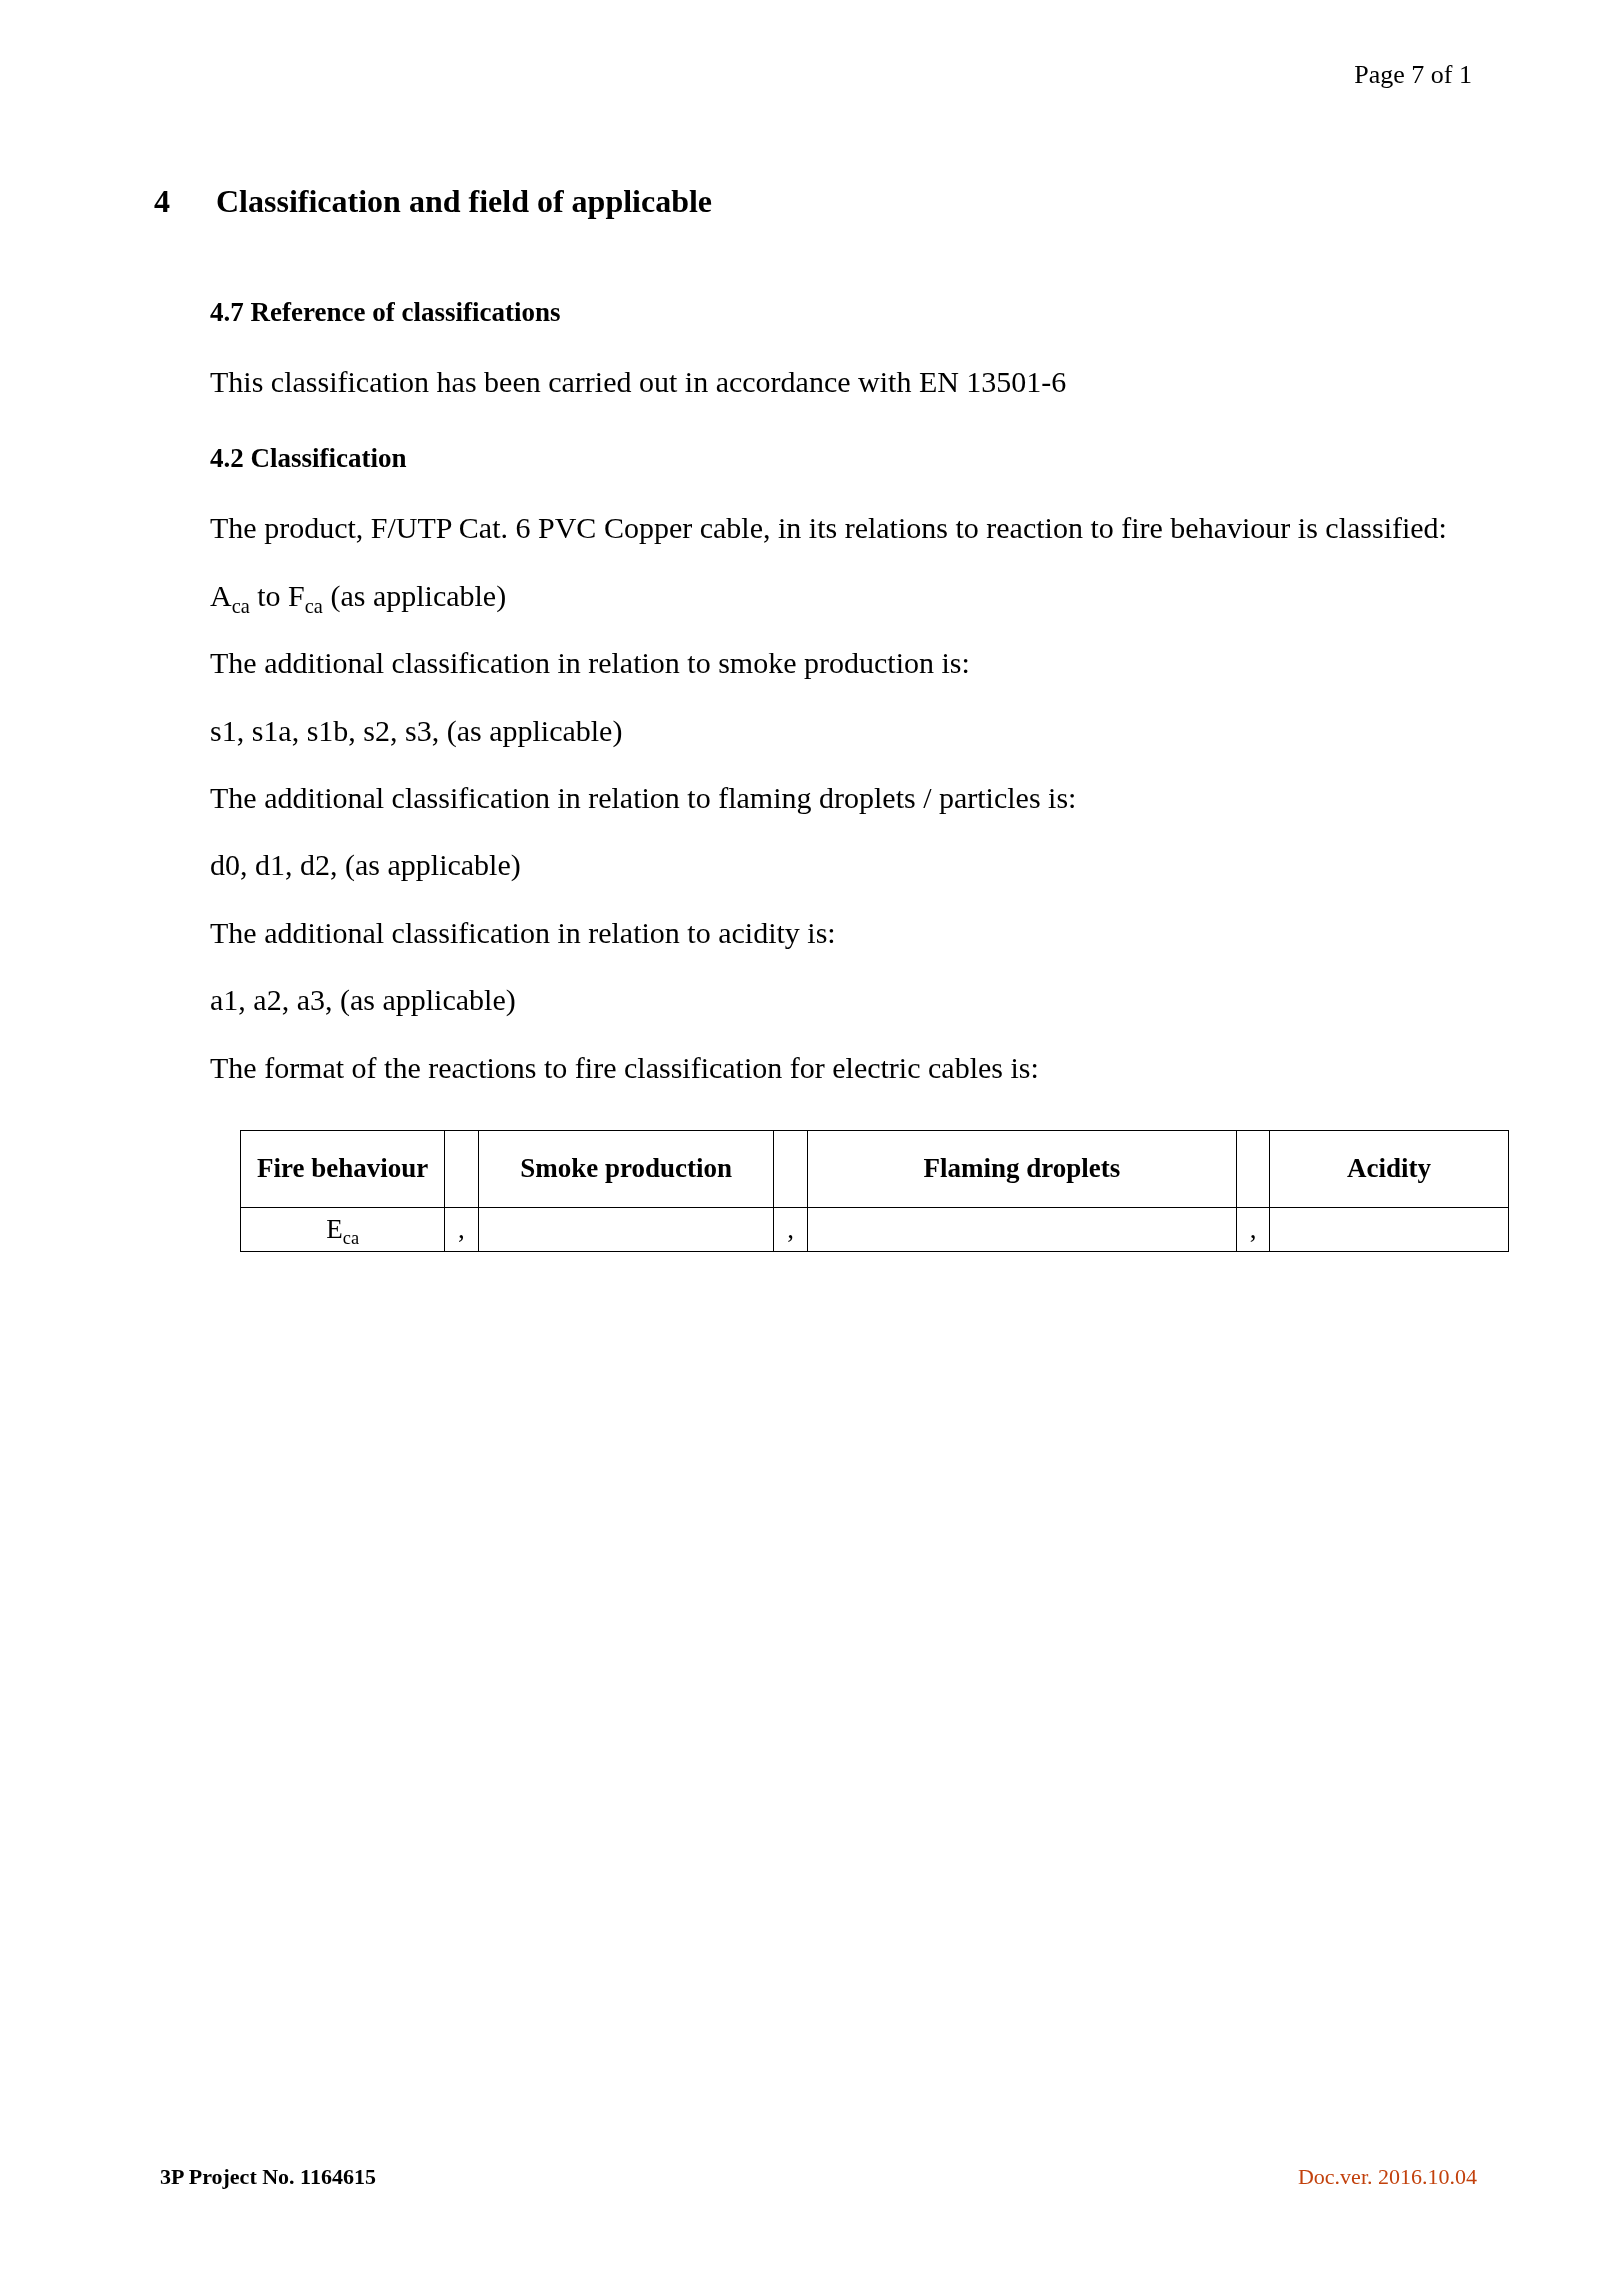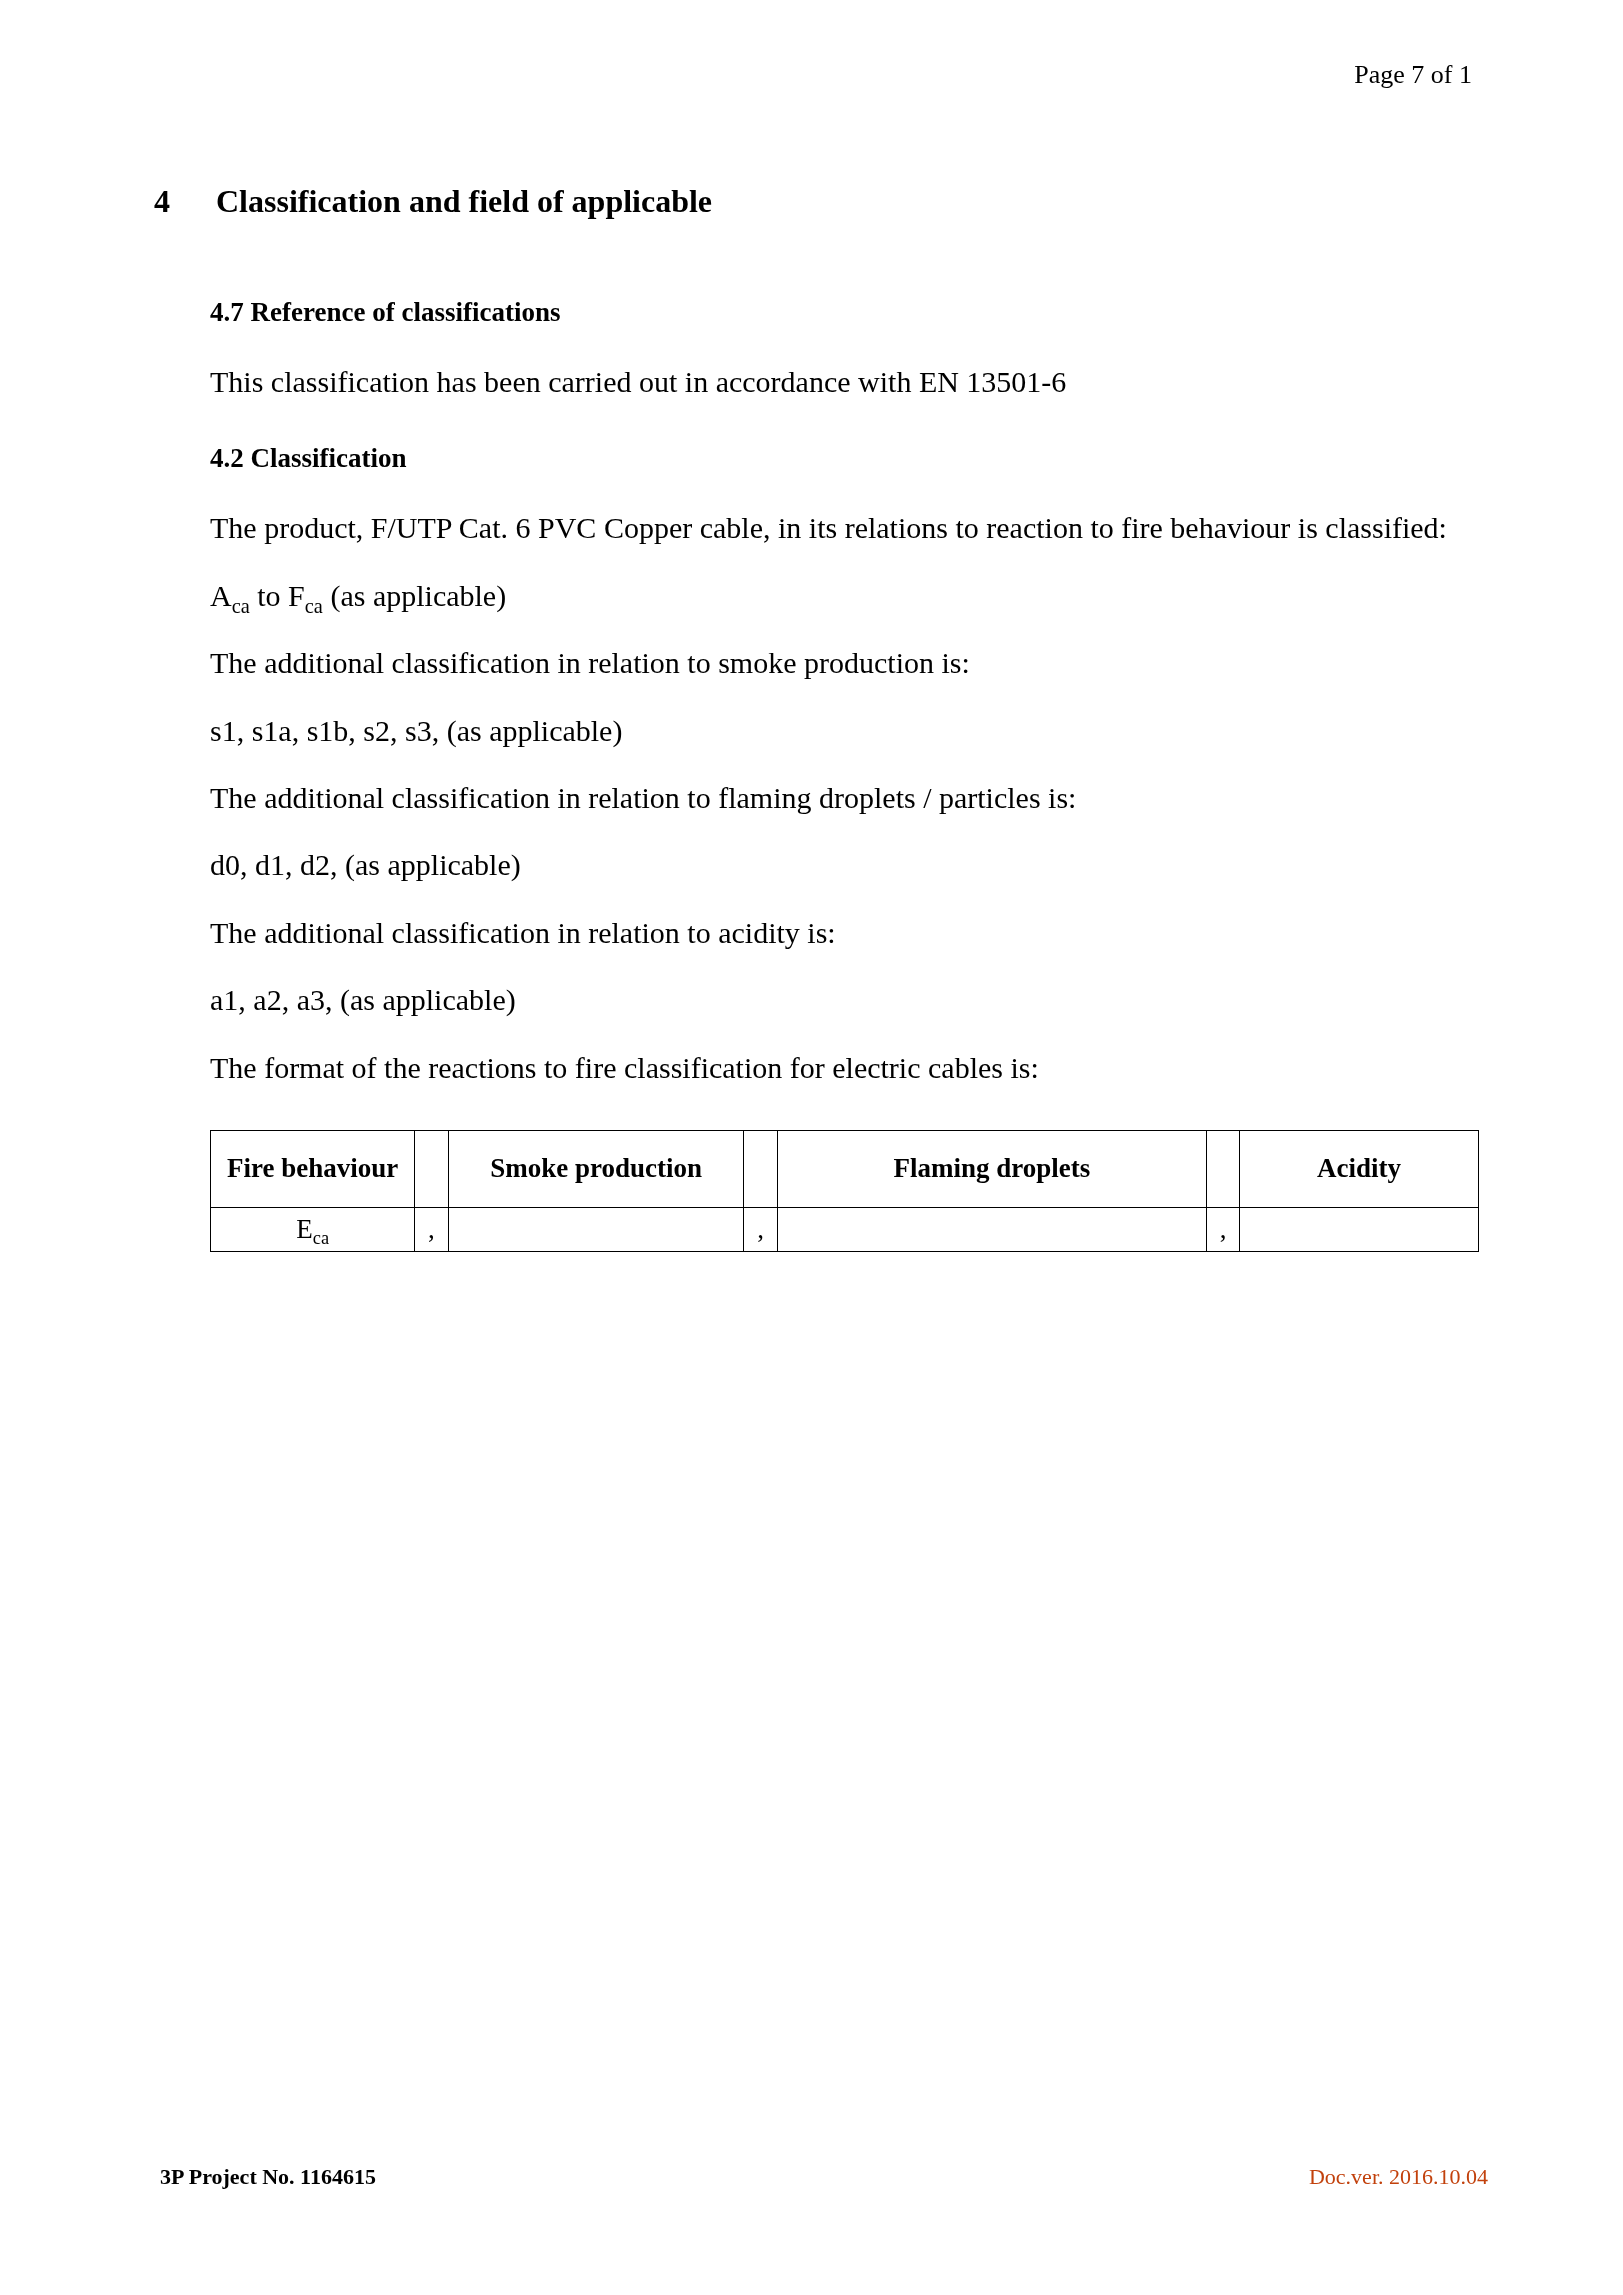--- a/index.html
+++ b/index.html
@@ -70,20 +70,21 @@
   sub {
     font-size: 0.68em;
     vertical-align: sub;
     line-height: 0;
   }
   table.cls-table {
     border-collapse: collapse;
     width: 1269px;
     margin-top: 42px;
     table-layout: fixed;
+    margin-left: 30px;
   }
   table.cls-table td, table.cls-table th {
     border: 1.3px solid #000000;
     font-size: 27px;
     padding: 2.6px 3.9px;
     text-align: center;
     vertical-align: middle;
   }
   table.cls-table th {
     font-weight: bold;
@@ -100,21 +101,21 @@
   .col-drop   { width: 399px; }
   .col-acid   { width: 222px; }
   .comma-cell {
     text-align: left;
     padding-left: 5.2px;
     font-size: 27px;
   }
   .footer {
     position: absolute;
     left: 160px;
-    right: 135px;
+    right: 146px;
     bottom: 105px;
     display: flex;
     justify-content: space-between;
     align-items: flex-end;
   }
   .footer-left {
     font-size: 22px;
     font-weight: bold;
   }
   .footer-right {

